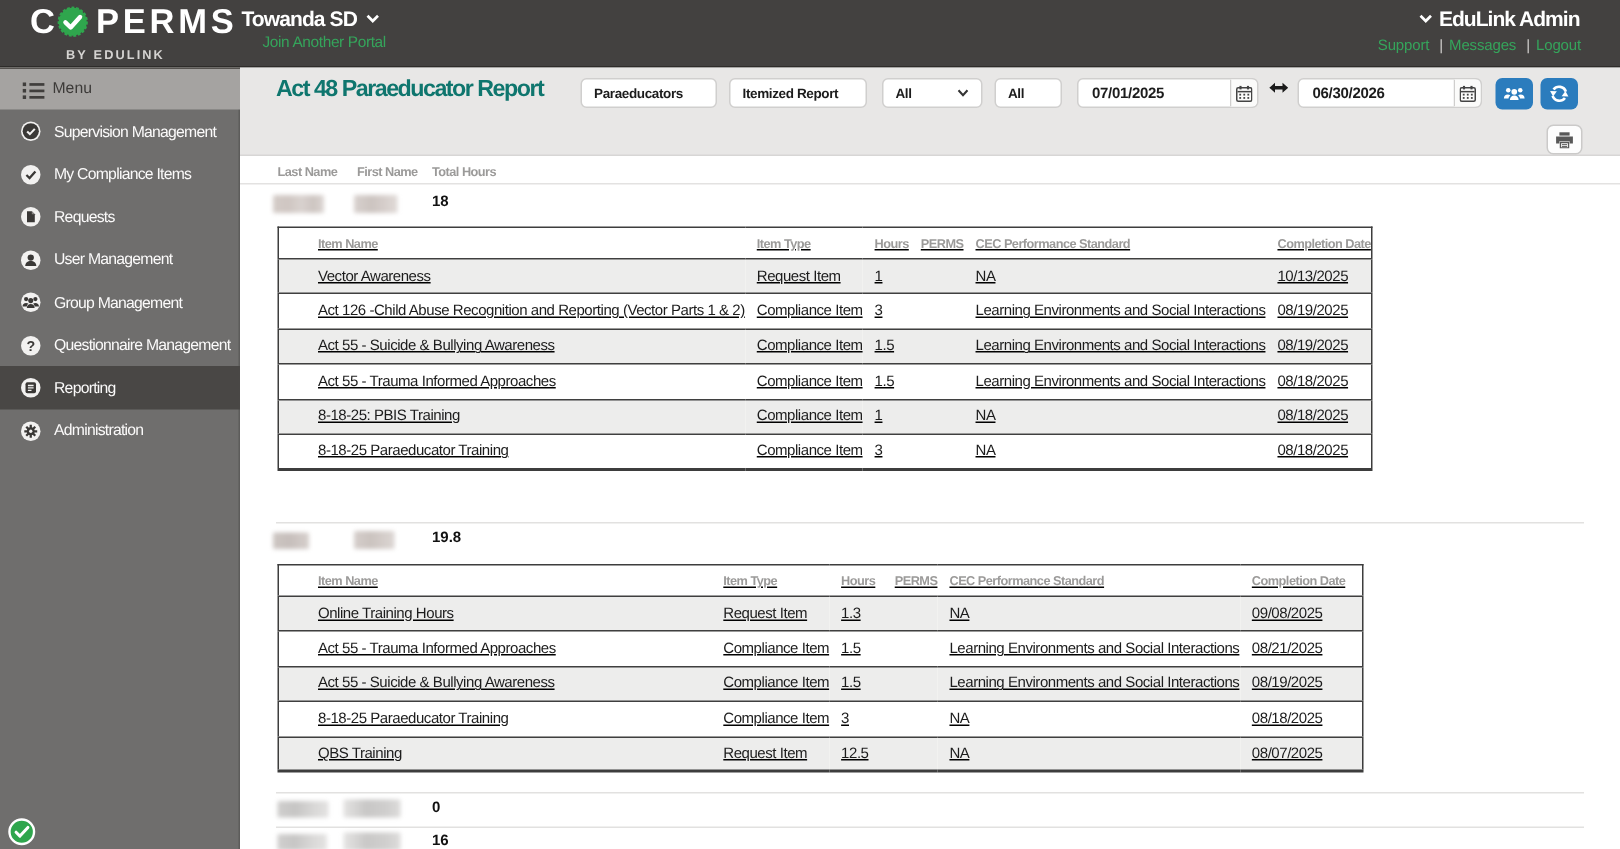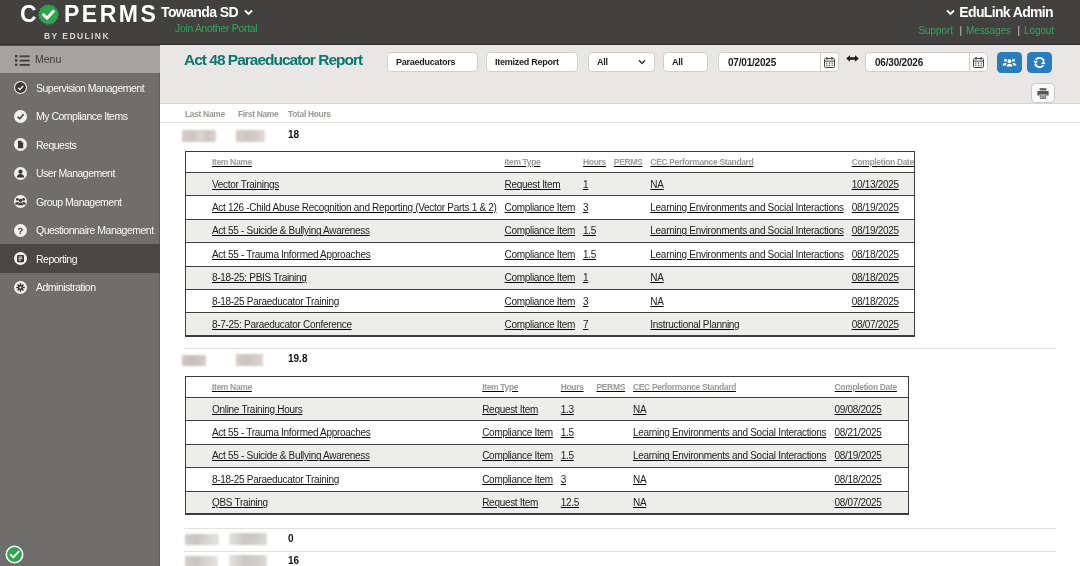--- a/index.html
+++ b/index.html
@@ -323,21 +323,21 @@
         <th>Item Name</th>
         <th>Item Type</th>
         <th>Hours</th>
         <th>PERMS</th>
         <th>CEC Performance Standard</th>
         <th>Completion Date</th>
       </tr>
     </thead>
   <tbody>
     <tr class="g">
-        <td>Vector Trainings</td>
+        <td>Vector Awareness</td>
         <td>Request Item</td>
         <td>1</td>
         <td></td>
         <td>NA</td>
         <td>10/13/2025</td>
       </tr>
     <tr>
         <td>Act 126 -Child Abuse Recognition and Reporting (Vector Parts 1 &amp; 2)</td>
         <td>Compliance Item</td>
         <td>3</td>
@@ -369,28 +369,20 @@
         <td>NA</td>
         <td>08/18/2025</td>
       </tr>
     <tr>
         <td>8-18-25 Paraeducator Training</td>
         <td>Compliance Item</td>
         <td>3</td>
         <td></td>
         <td>NA</td>
         <td>08/18/2025</td>
-      </tr>
-    <tr class="g">
-        <td>8-7-25: Paraeducator Conference</td>
-        <td>Compliance Item</td>
-        <td>7</td>
-        <td></td>
-        <td>Instructional Planning</td>
-        <td>08/07/2025</td>
       </tr>
   </tbody>
 </table>
 
 <div class="divider" style="top:348px;"></div>
 
 <div class="blob" style="left:182px; top:355px; width:24px; height:11px; background:linear-gradient(90deg,#cdc6c2,#c6bebb 45%,#d6cfcc);"></div>
 <div class="blob" style="left:236px; top:354px; width:27px; height:12px; background:linear-gradient(90deg,#d5cecb,#cbc3bf 40%,#dcd6d3);"></div>
 <div class="thours" style="left:288px; top:353px;">19.8</div>
 

